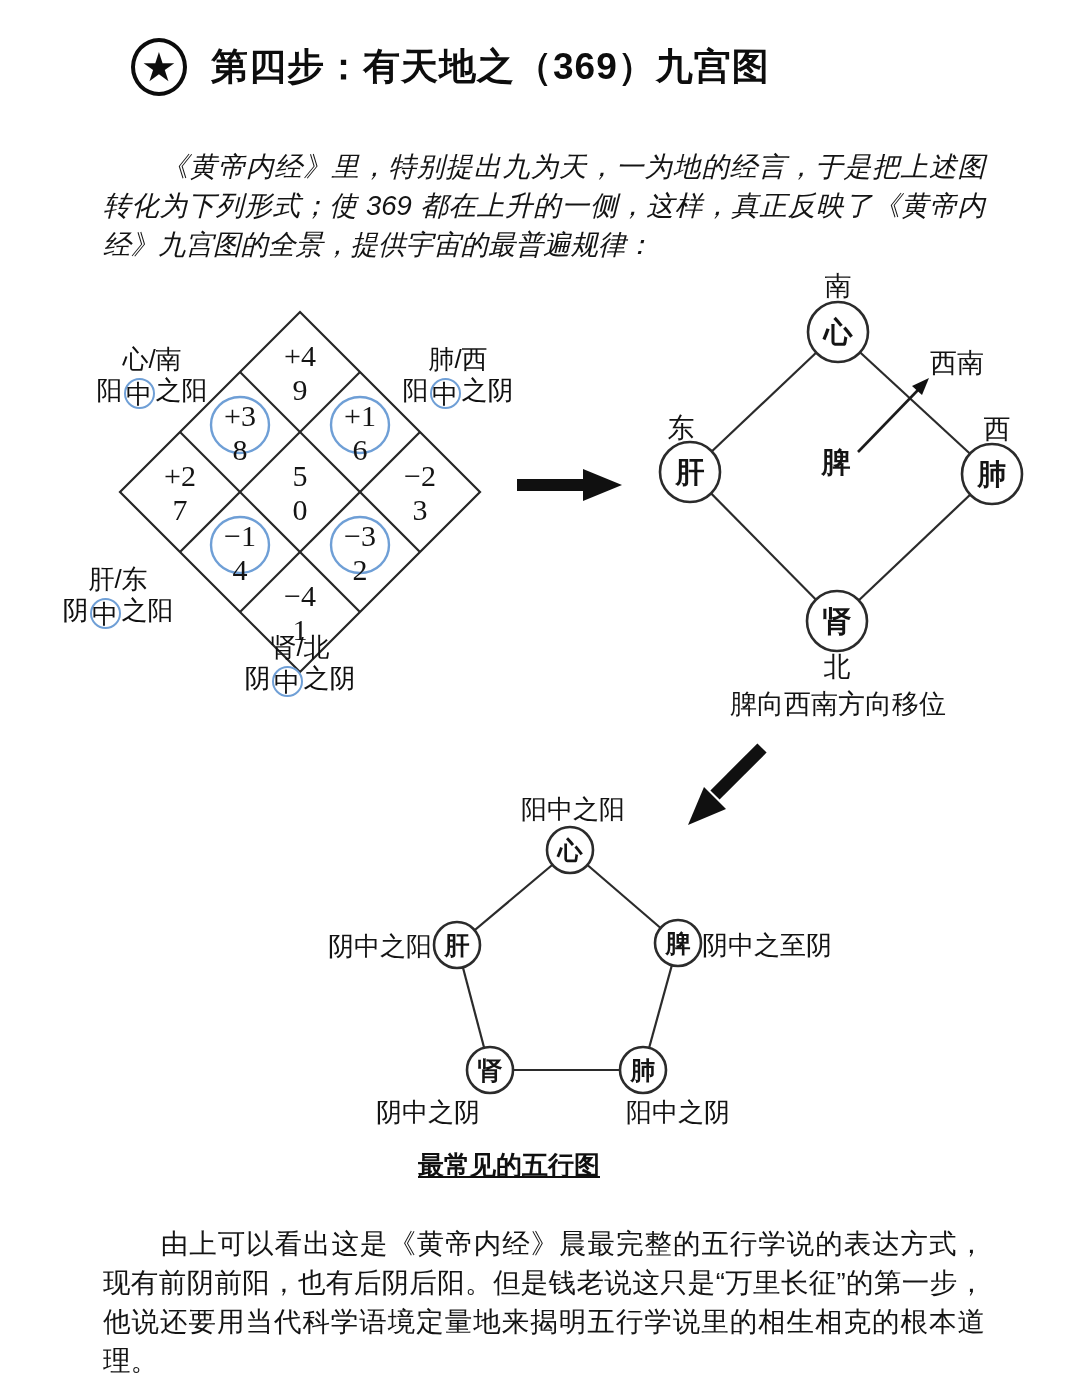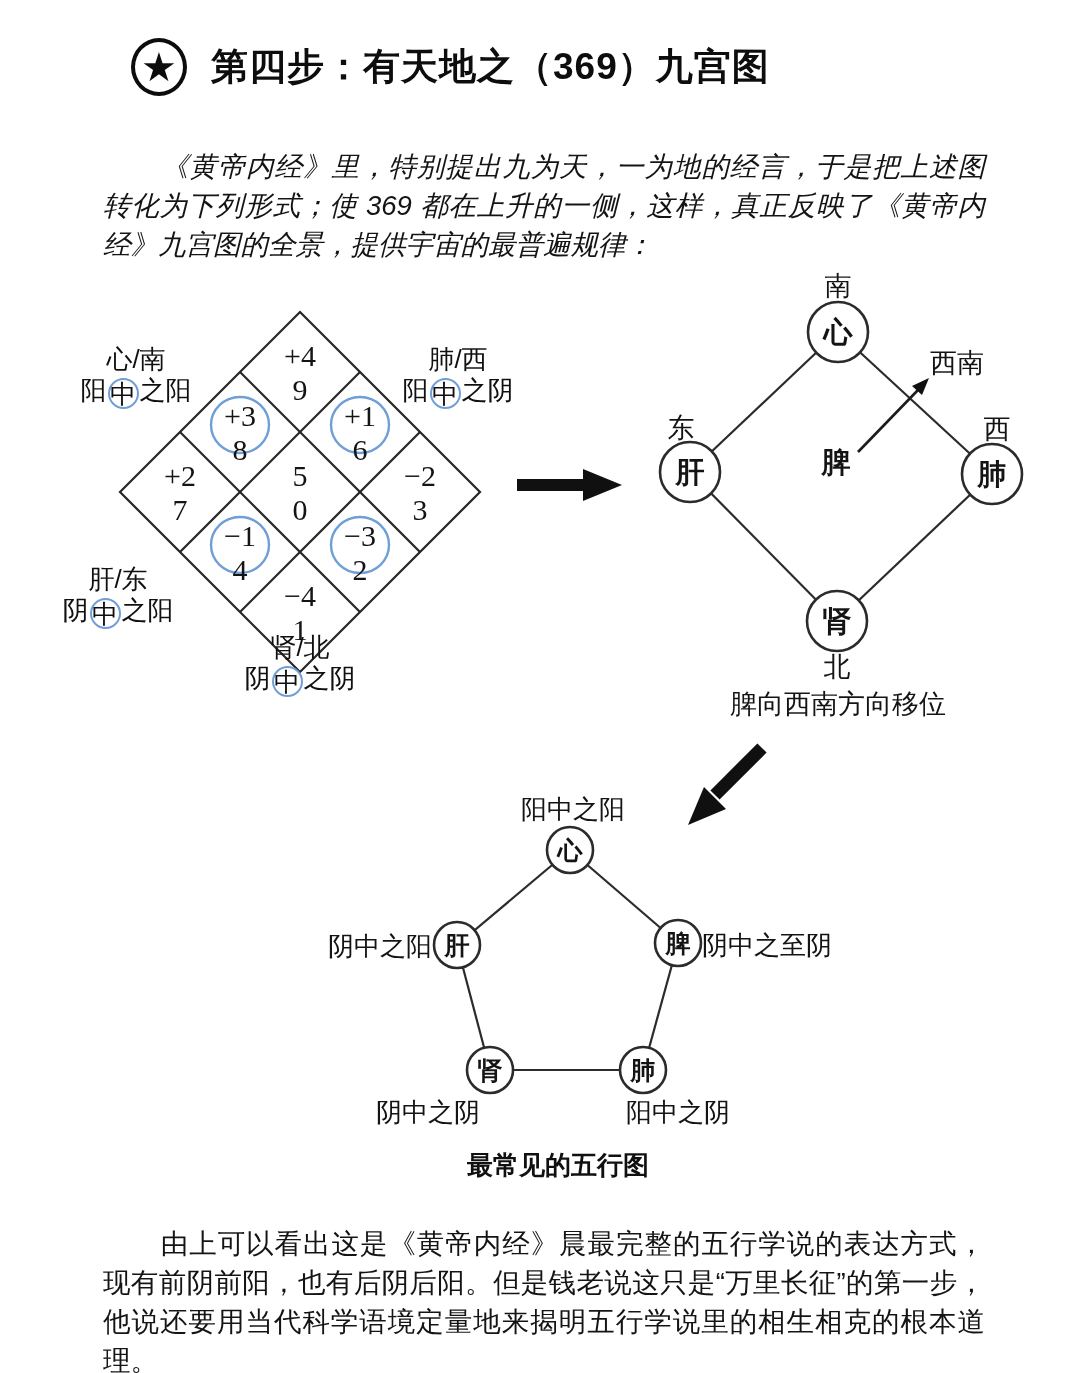--- a/index.html
+++ b/index.html
@@ -33,22 +33,22 @@
   .edge{stroke:#2b2b2b;stroke-width:2.2;}
   .organ{font-size:29px;font-weight:600;fill:#141414;text-anchor:middle;}
   .organ-sm{font-size:25px;font-weight:600;fill:#141414;text-anchor:middle;}
   .dirtxt{font-size:27px;fill:#141414;text-anchor:middle;}
   .attrtxt{font-size:26px;fill:#141414;text-anchor:middle;}
   .svgcaption{font-size:27px;fill:#141414;text-anchor:middle;}
   .blackfill{fill:#101010;}
   .thinarrow{stroke:#1c1c1c;stroke-width:2.6;}
 
   
-  .fig-caption{position:absolute;left:418px;top:1148px;width:280px;text-align:center;
-               font-size:26px;font-weight:700;color:#101010;}
+  .fig-caption{position:absolute;left:418px;top:1148px;width:280px;
+               font-size:26px;font-weight:700;color:#101010;text-decoration:underline;}
 
   
   .watermark{position:absolute;left:833px;top:1298px;display:flex;align-items:center;gap:8px;}
   .wm-text{font-size:28px;font-weight:700;color:#fbfbfb;letter-spacing:1px;
            text-shadow:-1.5px -1.5px 1px #c0c0c0,0.5px 0.5px 0 #ffffff;}
   .wm-icon{position:static;}
 </style>
 </head>
 <body>
 
@@ -86,21 +86,21 @@
     <text class="numtxt" x="350" y="196">−2</text>
     <text class="numtxt" x="350" y="230">3</text>
     <text class="numtxt" x="170" y="256">−1</text>
     <text class="numtxt" x="170" y="290">4</text>
     <text class="numtxt" x="290" y="256">−3</text>
     <text class="numtxt" x="290" y="290">2</text>
     <text class="numtxt" x="230" y="316">−4</text>
     <text class="numtxt" x="230" y="350">1</text>
   </svg>
 
-  <div class="corner-label" style="left:46px;top:344px;">
+  <div class="corner-label" style="left:62px;top:344px;">
     <div><span>心/南</span></div>
     <div><span>阳</span><span class="circled">中</span><span>之阳</span></div>
   </div>
   <div class="corner-label" style="left:368px;top:344px;">
     <div><span>肺/西</span></div>
     <div><span>阳</span><span class="circled">中</span><span>之阴</span></div>
   </div>
   <div class="corner-label" style="left:28px;top:564px;">
     <div><span>肝/东</span></div>
     <div><span>阴</span><span class="circled">中</span><span>之阳</span></div>

